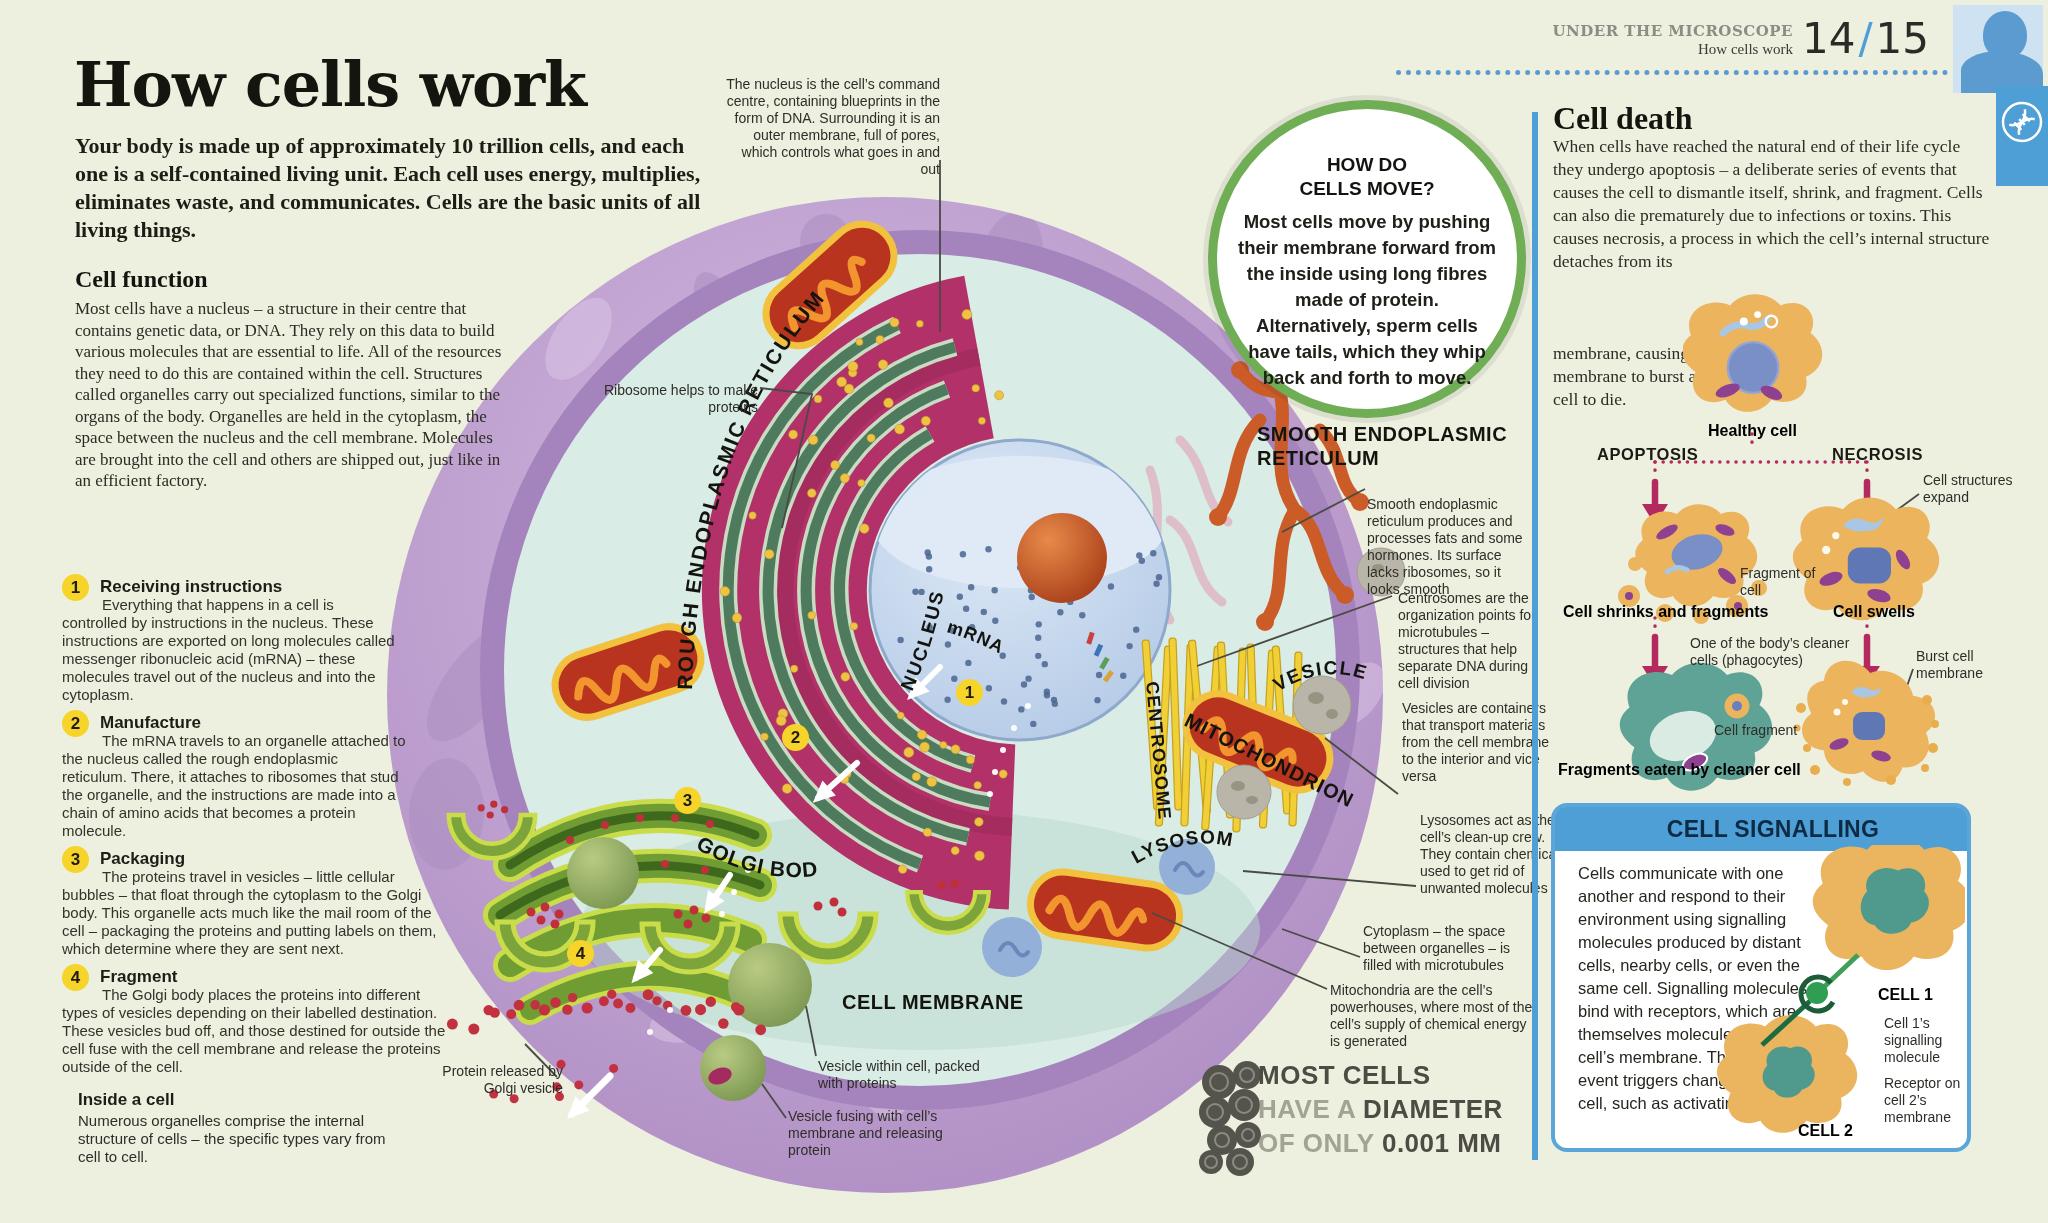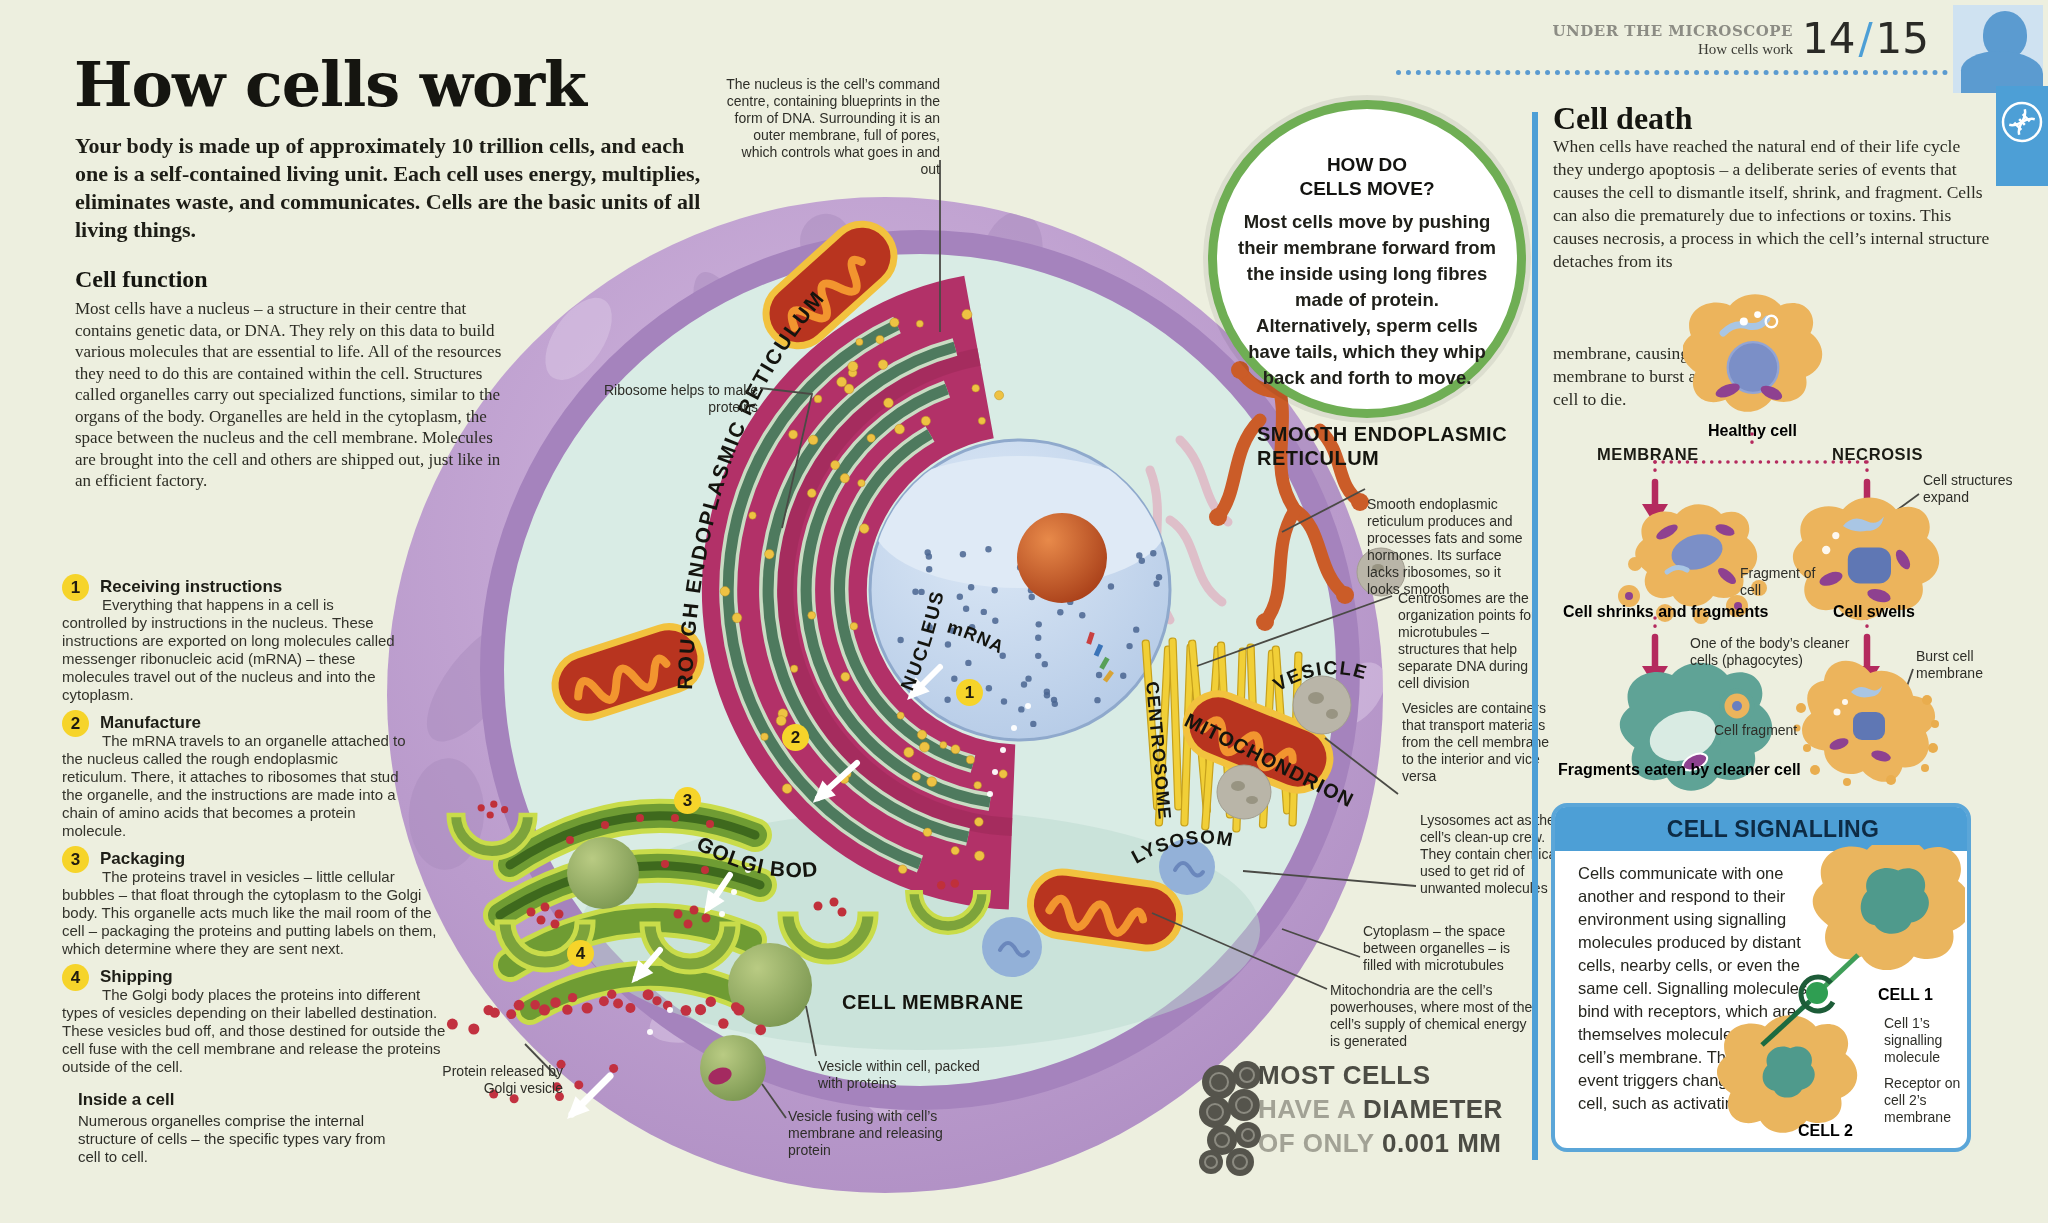--- a/index.html
+++ b/index.html
@@ -529,21 +529,21 @@
 
   <div class="abs badge" style="left:62px;top:710px;">2</div>
   <div class="abs step-title" style="left:100px;top:713px;">Manufacture</div>
   <div class="abs step-body" style="left:62px;top:732px;width:345px;">The mRNA travels to an organelle attached to the nucleus called the rough endoplasmic reticulum. There, it attaches to ribosomes that stud the organelle, and the instructions are made into a chain of amino acids that becomes a protein molecule.</div>
 
   <div class="abs badge" style="left:62px;top:846px;">3</div>
   <div class="abs step-title" style="left:100px;top:849px;">Packaging</div>
   <div class="abs step-body" style="left:62px;top:868px;width:380px;">The proteins travel in vesicles – little cellular bubbles – that float through the cytoplasm to the Golgi body. This organelle acts much like the mail room of the cell – packaging the proteins and putting labels on them, which determine where they are sent next.</div>
 
   <div class="abs badge" style="left:62px;top:964px;">4</div>
-  <div class="abs step-title" style="left:100px;top:967px;">Shipping</div>
+  <div class="abs step-title" style="left:100px;top:967px;">Fragment</div>
   <div class="abs step-body" style="left:62px;top:986px;width:395px;">The Golgi body places the proteins into different types of vesicles depending on their labelled destination. These vesicles bud off, and those destined for outside the cell fuse with the cell membrane and release the proteins outside of the cell.</div>
 
   <div class="abs step-title" style="left:78px;top:1090px;">Inside a cell</div>
   <div class="abs note" style="left:78px;top:1112px;width:330px;font-size:15px;line-height:18px;">Numerous organelles comprise the internal structure of cells – the specific types vary from cell to cell.</div>
 
   <div class="abs note r" style="left:725px;top:76px;width:215px;">The nucleus is the cell’s command centre, containing blueprints in the form of DNA. Surrounding it is an outer membrane, full of pores, which controls what goes in and out</div>
   <div class="abs note r" style="left:562px;top:382px;width:196px;">Ribosome helps to make proteins</div>
   <div class="abs biglabel" style="left:1257px;top:422px;width:280px;">SMOOTH ENDOPLASMIC RETICULUM</div>
   <div class="abs note" style="left:1367px;top:496px;width:168px;">Smooth endoplasmic reticulum produces and processes fats and some hormones. Its surface lacks ribosomes, so it looks smooth</div>
   <div class="abs note" style="left:1398px;top:590px;width:148px;">Centrosomes are the organization points for microtubules – structures that help separate DNA during cell division</div>
@@ -582,21 +582,21 @@
       <circle cx="0" cy="10" r="22" fill="#7b8fc7" stroke="#93a5d4" stroke-width="2"></circle>
       <ellipse cx="-22" cy="30" rx="11" ry="5" fill="#8e4190" transform="rotate(-20 -22 30)"></ellipse>
       <ellipse cx="16" cy="32" rx="10" ry="5" fill="#8e4190" transform="rotate(25 16 32)"></ellipse>
       <circle cx="-8" cy="-30" r="3.5" fill="#fff"></circle>
         <circle cx="4" cy="-36" r="3" fill="#fff"></circle>
       <circle cx="16" cy="-30" r="5" fill="none" stroke="#fff" stroke-width="2"></circle>
     </g>
   </svg>
   <div class="abs flow-cap" style="left:1660px;top:422px;width:185px;text-align:center;">Healthy cell</div>
 
-  <div class="abs flow-lab" style="left:1597px;top:445px;">MEMBRANE</div>
+  <div class="abs flow-lab" style="left:1597px;top:445px;">APOPTOSIS</div>
   <div class="abs flow-lab" style="left:1832px;top:445px;">NECROSIS</div>
 
   <svg class="abs" style="left:1545px;top:430px;" width="480" height="380" viewBox="0 0 480 380">
     <g stroke="#b42a5e" stroke-width="3.5" stroke-linecap="round" stroke-dasharray="0.1 8" fill="none">
       <path d="M207,4 V20"></path>
         <path d="M110,32 H322"></path>
         <path d="M110,32 V48"></path>
         <path d="M322,32 V48"></path>
       <path d="M110,188 V203"></path>
         <path d="M322,188 V203"></path>

